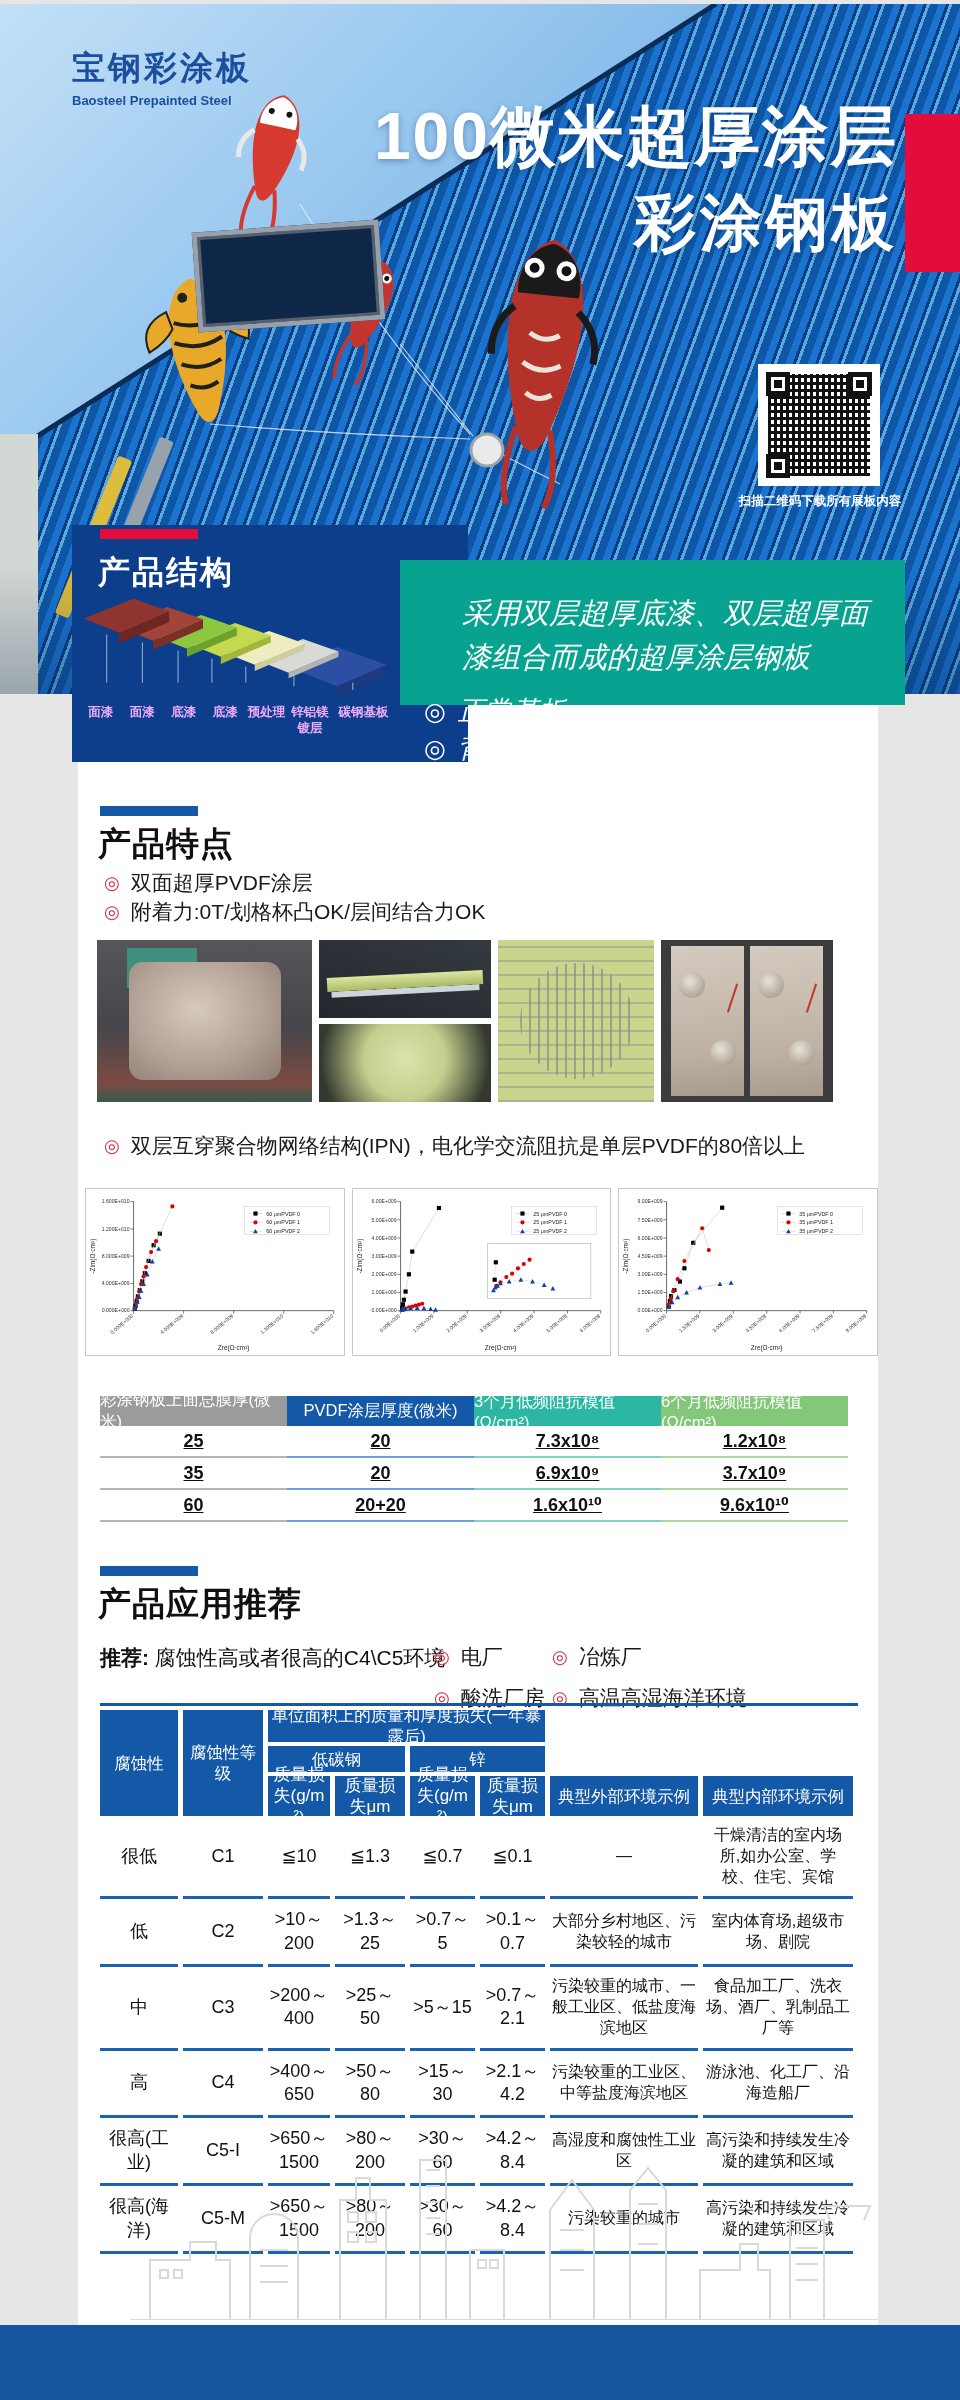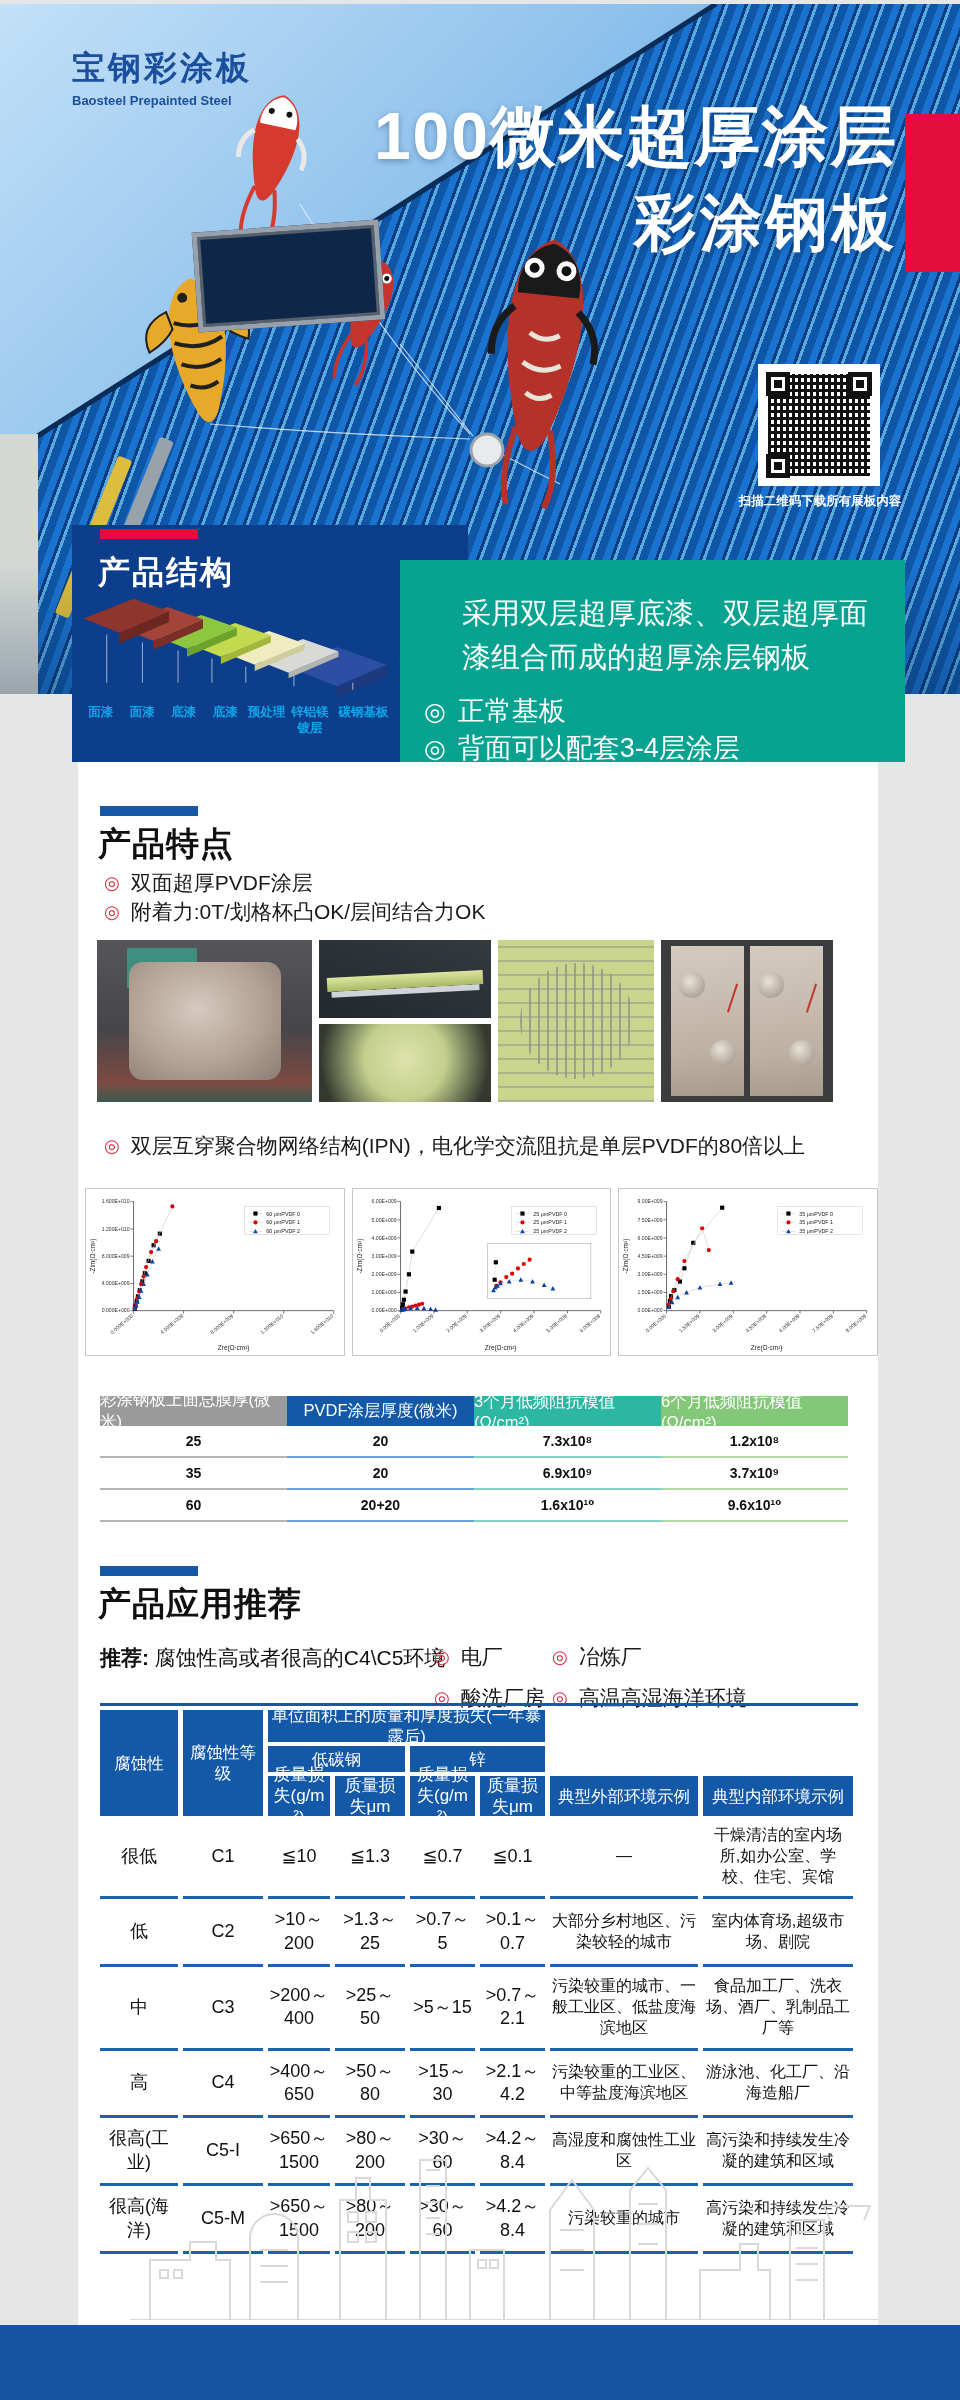--- a/index.html
+++ b/index.html
@@ -51,26 +51,26 @@
   
   #card { left:78px; top:690px; width:800px; height:1635px; background:#fff; }
 
   
   #struct-box { left:72px; top:525px; width:396px; height:237px; background:#0c3e8c; }
   #struct-box .bar { position:absolute; left:28px; top:4px; width:98px; height:10px; background:#e30c3a; }
   #struct-box h2 { position:absolute; left:26px; top:26px; font-size:32px; color:#fff; letter-spacing:2px; }
   #struct-diagram { position:absolute; left:8px; top:68px; width:312px; height:108px; }
   #layer-labels { position:absolute; left:8px; top:180px; width:314px; display:flex;
     justify-content:space-between; align-items:flex-start; }
-  #layer-labels span { display:block; color:#0ea5e9; font-size:12.5px; font-weight:bold;
+  #layer-labels span { display:block; color:#f0abfc; font-size:12.5px; font-weight:bold;
     text-align:center; line-height:1.25; }
   #layer-labels .w { width:42px; }
 
   
-  #intro-box { left:400px; top:560px; width:505px; height:202px; background:#07a390; color:#fff; }
+  #intro-box { left:400px; top:560px; width:505px; height:145px; background:#07a390; color:#fff;font-style:italic; }
   #intro-box .txt { position:absolute; left:62px; top:32px; width:410px; font-size:29px;
     line-height:1.5; font-weight:500; }
   .tbullet { position:absolute; left:24px; display:flex; align-items:center; gap:12px;
     font-size:27px; }
   .tbullet .ic { font-size:25px; line-height:1; }
   #tb1 { top:133px; } #tb2 { top:170px; }
 
   
   .sec-bar { width:98px; height:10px; background:#1558a6; }
   .sec-h { font-size:33px; font-weight:bold; color:#101010; letter-spacing:1px; }
@@ -112,21 +112,21 @@
   #charts { left:85px; top:1188px; width:793px; display:flex; gap:7px; }
   .chart-panel { flex:1; height:168px; background:#fff; border:1px solid #c8c8c8; }
 
   
   #imp-table { left:100px; top:1396px; width:748px; }
   .imp-grid { display:grid; grid-template-columns:repeat(4,1fr); }
   .imp-head { height:30px; display:flex; align-items:center; justify-content:center;
     color:#fff; font-size:16.5px; }
   .hc0 { background:#9b9b9b; } .hc1 { background:#1459a8; } .hc2 { background:#2cb7a2; } .hc3 { background:#82c878; }
   .imp-cell { height:32px; display:flex; align-items:center; justify-content:center;
-    font-size:14px; font-weight:bold; color:#111; }
+    font-size:18px; font-weight:bold; color:#111;text-decoration:underline; }
   .bc0 { border-bottom:2px solid #b5b5b5; } .bc1 { border-bottom:2px solid #6f9fd8; }
   .bc2 { border-bottom:2px solid #7fd2c4; } .bc3 { border-bottom:2px solid #aed9a4; }
 
   
   #recommend { left:100px; top:1644px; font-size:21px; }
   #recommend .lbl { font-weight:bold; }
   #ab1 { left:434px; top:1643px; } #ab2 { left:552px; top:1643px; }
   #ab3 { left:434px; top:1684px; } #ab4 { left:552px; top:1684px; }
 
   

